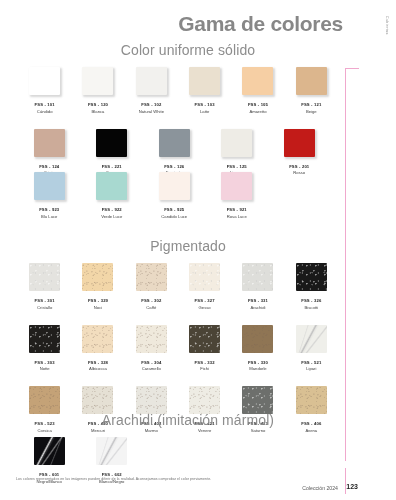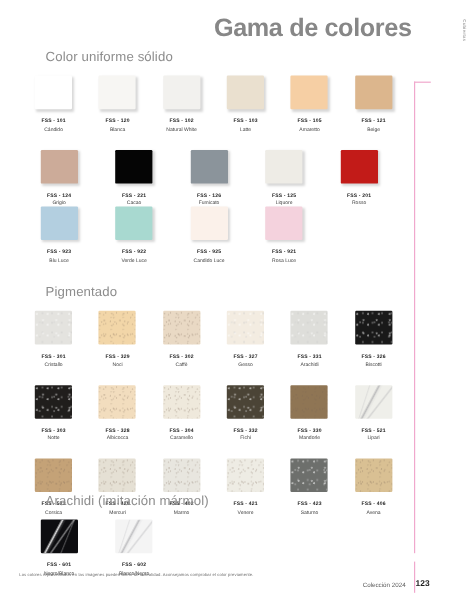--- a/index.html
+++ b/index.html
@@ -2,21 +2,21 @@
 <html><head>
 <meta charset="utf-8">
 <style>
   * { box-sizing: border-box; margin: 0; padding: 0; }
   html, body {
     width: 396px; height: 500px;
     background: #ffffff;
     font-family: "Liberation Sans", sans-serif;
     overflow: hidden;
   }
-  .page { position: relative; width: 396px; height: 428px; background: #fff; }
+  .page { position: relative; width: 396px; height: 428px; background: #fff; text-align: center; }
 
   
   .page-title {
     position: absolute; top: 12px; right: 53px;
     font-size: 21px; font-weight: bold; color: #878787;
     letter-spacing: -0.3px; white-space: nowrap;
   }
   .side-tab {
     position: absolute; top: 16px; right: 6px;
     width: 10px; height: 60px;
@@ -38,21 +38,21 @@
     width: 14px; height: 1px; background: #f0a8cd;
   }
   .footer-rule {
     position: absolute; left: 345px; top: 468px;
     width: 1px; height: 26px; background: #f0a8cd;
   }
 
   
   .section { position: absolute; left: 18px; width: 320px; }
   .section-title {
-    font-size: 11px; color: #8d8d8d; font-weight: normal;
+    font-size: 14px; color: #8d8d8d; font-weight: normal;
     letter-spacing: .1px; margin-bottom: 9px; margin-left: 20px;
   }
 
   .swatch-row { display: flex; }
   .swatch-cell {
     width: 62.5px;
     display: flex; flex-direction: column; align-items: center;
   }
   .swatch {
     width: 31px; height: 28px;

